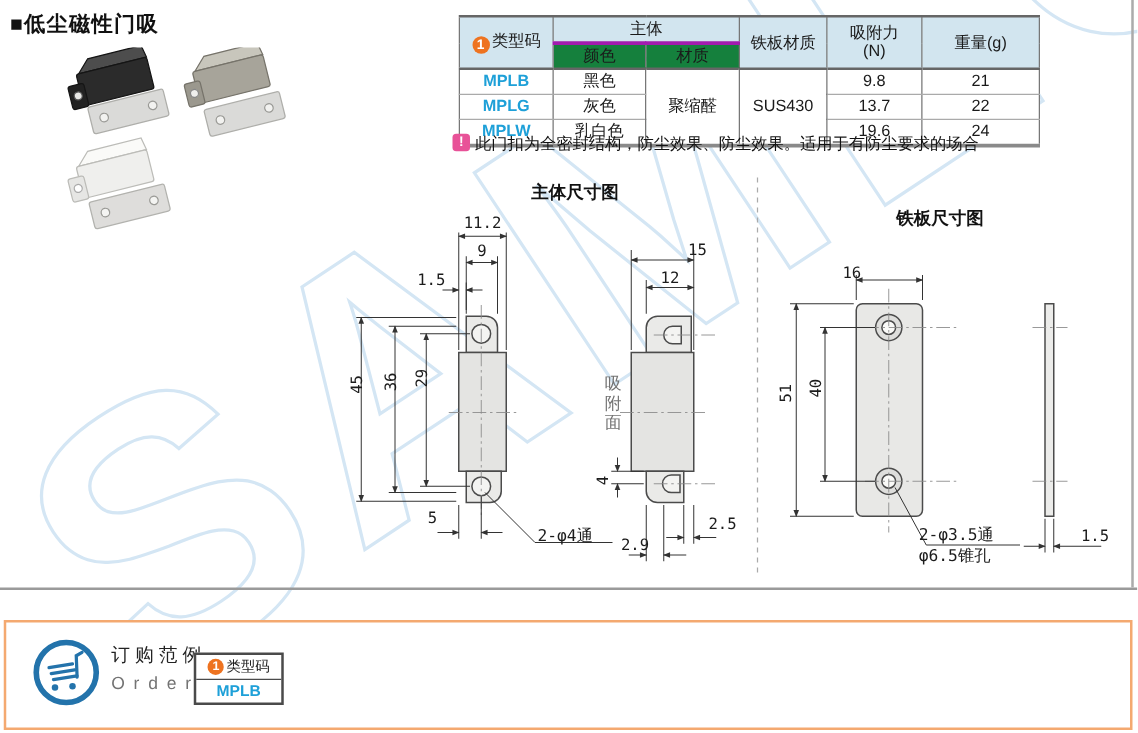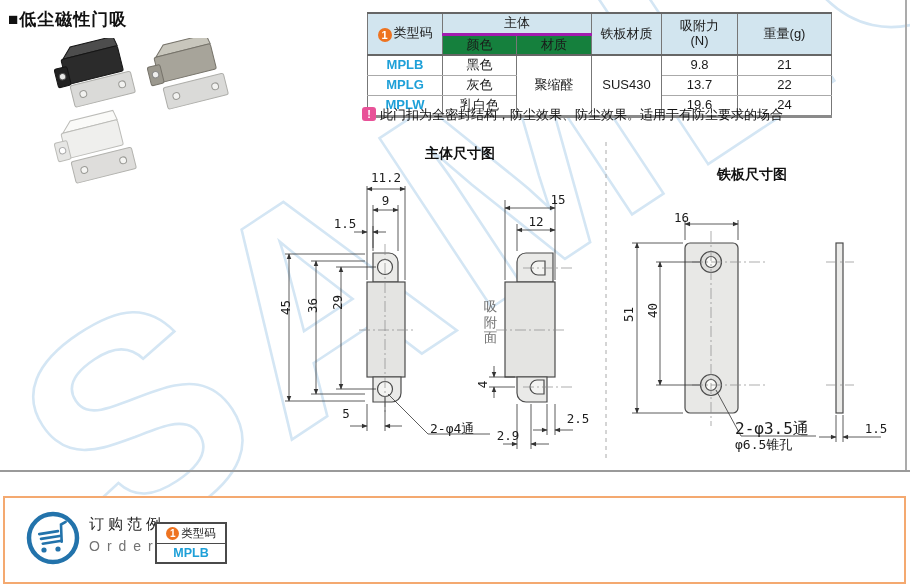--- a/index.html
+++ b/index.html
@@ -271,21 +271,21 @@
   <span class="dim" style="left:534px;top:192px;width:48px;">15</span>
   <span class="dim" style="left:514px;top:214px;width:44px;">12</span>
   <span class="vtext" style="left:482px;top:299px;">吸附面</span>
   <span class="dim rot" style="left:472px;top:377px;width:20px;">4</span>
   <span class="dim" style="left:560px;top:411px;width:36px;">2.5</span>
   <span class="dim" style="left:492px;top:428px;width:32px;">2.9</span>
 
   <span class="dim" style="left:655px;top:210px;width:53px;">16</span>
   <span class="dim rot" style="left:613px;top:307px;width:30px;">51</span>
   <span class="dim rot" style="left:637px;top:303px;width:30px;">40</span>
-  <span class="dim" style="left:735px;top:419px;font-size:16px;">2-φ3.5通</span>
+  <span class="dim" style="left:735px;top:419px;font-size:13px;">2-φ3.5通</span>
   <span class="dim" style="left:735px;top:436px;font-size:13px;">φ6.5锥孔</span>
   <span class="dim" style="left:856px;top:421px;width:40px;">1.5</span>
 
   <div class="hr"></div>
   <div class="vr"></div>
 
   <div class="order-box">
     <svg style="position:absolute;left:20px;top:12px;" width="56" height="56" viewBox="0 0 56 56">
       <circle cx="28" cy="28" r="24" fill="none" stroke="#2373ab" stroke-width="4.5"></circle>
       <g transform="rotate(-9 28 28)" stroke="#2373ab" stroke-width="2.6" stroke-linecap="round" fill="none">

